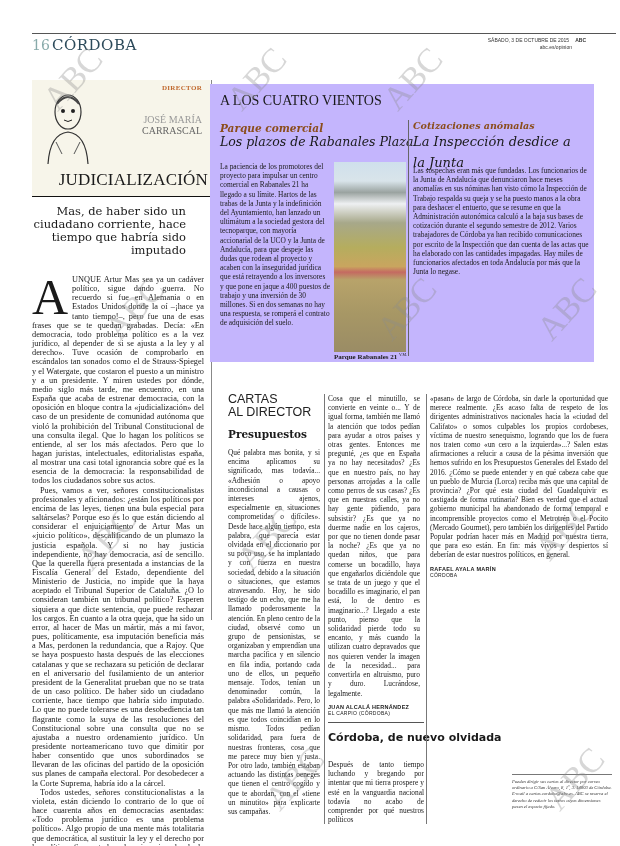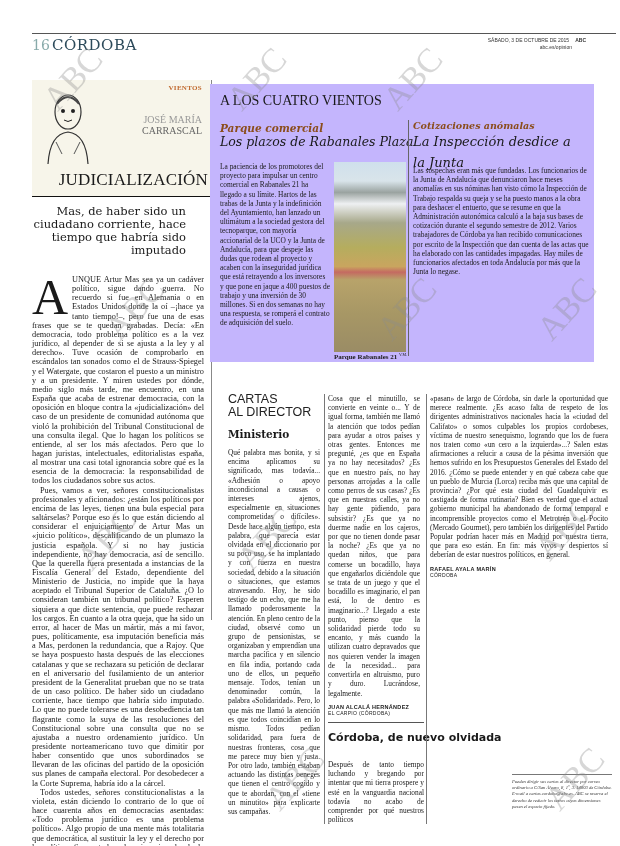--- a/index.html
+++ b/index.html
@@ -75,21 +75,21 @@
   <div class="postales-box">
     <svg class="portrait" viewBox="0 0 48 82">
       <ellipse cx="24" cy="30" rx="13" ry="17" fill="none" stroke="#333" stroke-width="1.2"></ellipse>
       <path d="M13 22 Q24 8 35 22" fill="none" stroke="#444" stroke-width="2"></path>
       <circle cx="19" cy="29" r="2" fill="#222"></circle>
       <circle cx="29" cy="29" r="2" fill="#222"></circle>
       <path d="M20 38 Q24 41 28 38" fill="none" stroke="#222" stroke-width="1"></path>
       <path d="M4 82 Q6 52 24 50 Q42 52 44 82" fill="none" stroke="#333" stroke-width="1.2"></path>
       <path d="M12 60 L18 72 M36 60 L30 72" stroke="#555" stroke-width="1"></path>
     </svg>
-    <div class="postales">VIENTOS</div>
+    <div class="postales">DIRECTOR</div>
     <div class="author">
       <div>JOSÉ MARÍA</div>
       <div class="last">CARRASCAL</div>
     </div>
   </div>
   <div class="heading-box">
     <div class="main-title">JUDICIALIZACIÓN</div>
   </div>
   <div class="subhead">Mas, de haber sido un ciudadano corriente, hace tiempo que habría sido imputado</div>
   <div class="body-left">
@@ -110,21 +110,21 @@
   <div class="cuatro-sep"></div>
   <div class="story2-kicker">Cotizaciones anómalas</div>
   <div class="story2-head">La Inspección desdice a la Junta</div>
   <div class="story2-body">Las sospechas eran más que fundadas. Los funcionarios de la Junta de Andalucía que denunciaron hace meses anomalías en sus nóminas han visto cómo la Inspección de Trabajo respalda su queja y se ha puesto manos a la obra para deshacer el entuerto, que se resume en que la Administración autonómica calculó a la baja sus bases de cotización durante el segundo semestre de 2012. Varios trabajadores de Córdoba ya han recibido comunicaciones por escrito de la Inspección que dan cuenta de las actas que ha elaborado con las cantidades impagadas. Hay miles de funcionarios afectados en toda Andalucía por más que la Junta lo negase.</div>
 </div>
 
 <div class="cartas-title">
   <div>CARTAS</div>
   <div>AL DIRECTOR</div>
 </div>
-<div class="col-a-head">Ministerio</div>
+<div class="col-a-head">Presupuestos</div>
 <div class="col col-a">Qué palabra mas bonita, y si encima aplicamos su significado, mas todavía... «Adhesión o apoyo incondicional a causas o intereses ajenos, especialmente en situaciones comprometidas o difíciles». Desde hace algún tiempo, esta palabra, que parecía estar olvidada en el diccionario por su poco uso, se ha implantado y con fuerza en nuestra sociedad, debido a la situación o situaciones, que estamos atravesando. Hoy, he sido testigo de un echo, que me ha llamado poderosamente la atención. En pleno centro de la ciudad, observé como un grupo de pensionistas, se organizaban y emprendían una marcha pacífica y en silencio en fila india, portando cada uno de ellos, un pequeño mensaje. Todos, tenían un denominador común, la palabra «Solidaridad». Pero, lo que más me llamó la atención es que todos coincidían en lo mismo. Todos pedían solidaridad, para fuera de nuestras fronteras, cosa que me parece muy bien y justa. Por otro lado, también estaban actuando las distintas oenegés que tienen el centro cogido y que te abordan, con el «tiene un minutito» para explicarte sus campañas.</div>
 
 <div class="colrule" style="left:324px;top:394px;height:430px"></div>
 <div class="col col-b">
   <div>Cosa que el minutillo, se convierte en veinte o... Y de igual forma, también me llamó la atención que todos pedían para ayudar a otros países y otras gentes. Entonces me pregunté, ¿es que en España ya no hay necesitados? ¿Es que en nuestro país, no hay personas arrojadas a la calle como perros de sus casas? ¿Es que en nuestras calles, ya no hay gente pidiendo, para subsistir? ¿Es que ya no duerme nadie en los cajeros, por que no tienen donde pasar la noche? ¿Es que ya no quedan niños, que para comerse un bocadillo, haya que engañarlos diciéndole que se trata de un juego y que el bocadillo es imaginario, el pan está, lo de dentro es imaginario...? Llegado a este punto, pienso que la solidaridad pierde todo su encanto, y más cuando la utilizan cuatro depravados que nos quieren vender la imagen de la necesidad... para convertirla en altruismo, puro y duro. Lucrándose, legalmente.</div>
   <div class="sig">JUAN ALCALÁ HERNÁNDEZ</div>
   <div class="sig-loc">EL CARPIO (CÓRDOBA)</div>
 </div>
 <div class="hsep" style="left:328px;top:722px;width:96px"></div>
 <div class="cordoba-head">Córdoba, de nuevo olvidada</div>

